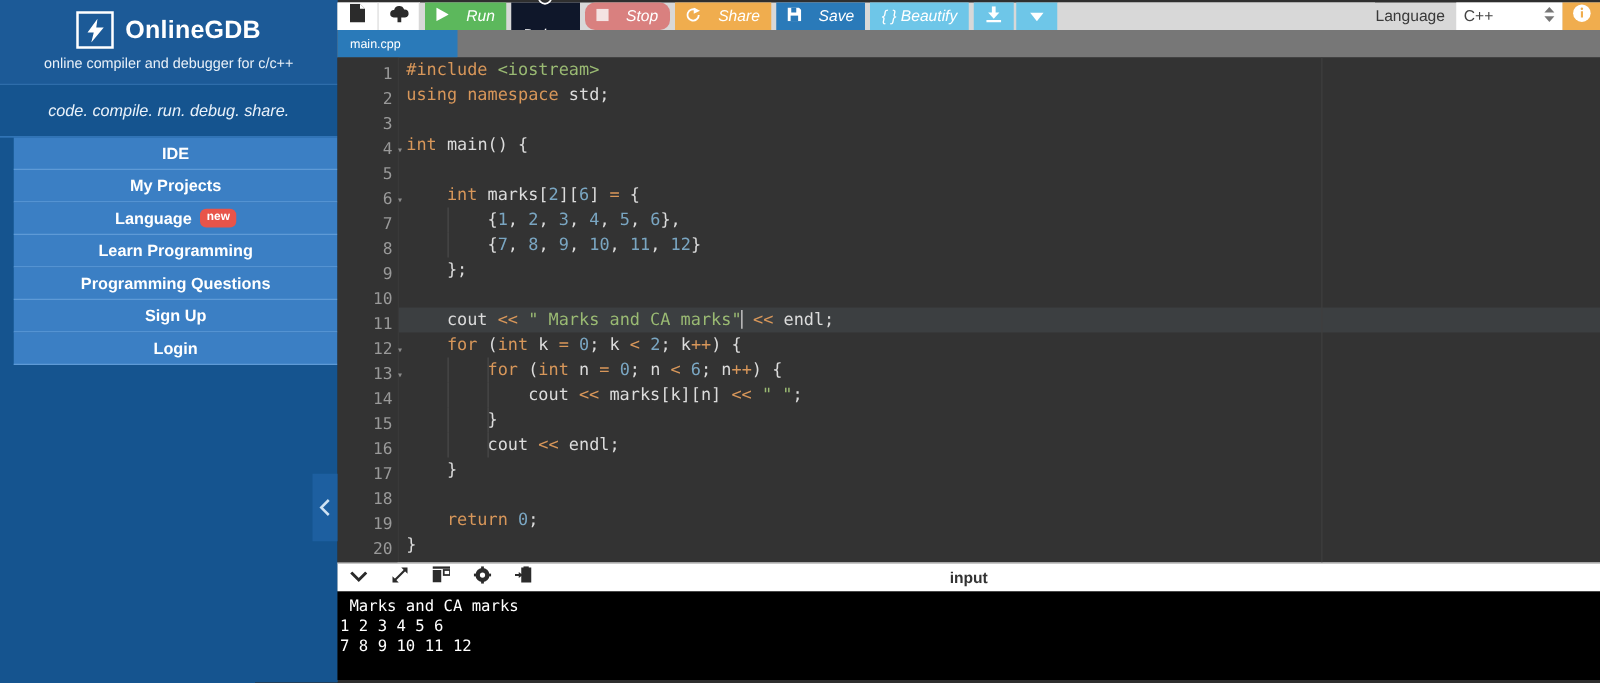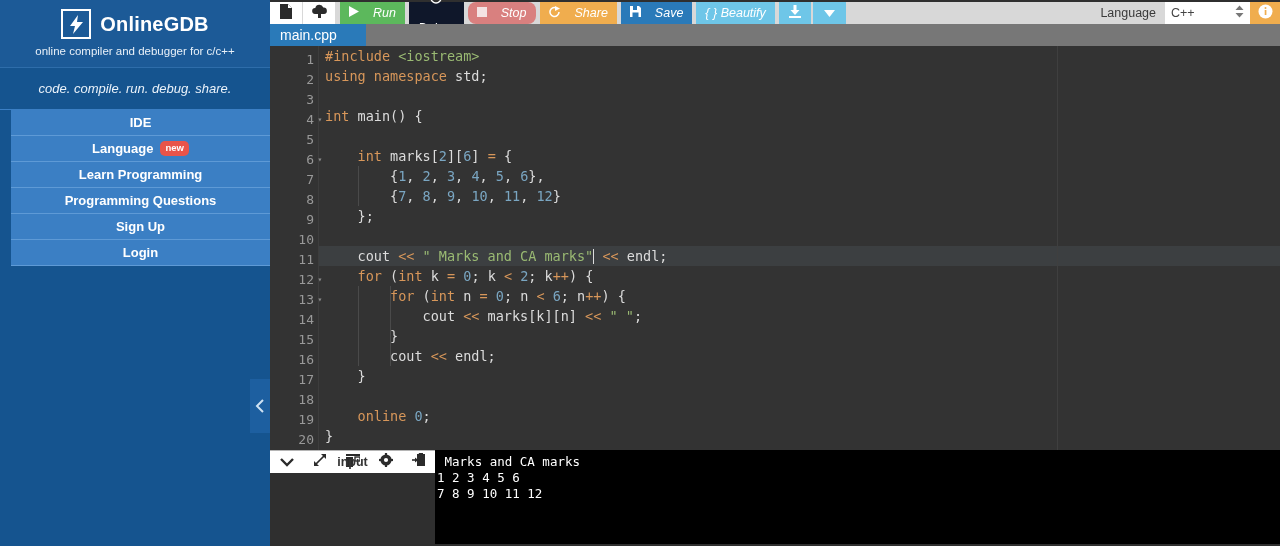--- a/index.html
+++ b/index.html
@@ -108,21 +108,21 @@
     display: flex; align-items: center; justify-content: center; cursor: pointer;
   }
 
   
   .tabstrip {
     height: 22px; background: #777777;
     display: flex; align-items: stretch; flex: 0 0 22px;
   }
   .file-tab {
     background: #2a7ab9; color: #ffffff;
-    font-size: 14px; padding: 0 10px;
+    font-size: 10px; padding: 0 10px;
     display: flex; align-items: center; cursor: pointer;
     min-width: 96px;
   }
 
   
   .editor {
     flex: 1; background: #333333; position: relative;
     overflow: hidden; display: flex;
   }
   .gutter {
@@ -163,21 +163,21 @@
   .tok-num  { color: #7aa6c2; }
   .tok-str  { color: #9aba73; }
   .tok-op   { color: #d8975a; }
   .tok-pl   { color: #dcdcdc; }
   .caret-bar {
     display: inline-block; width: 1px; height: 15px;
     background: #dcdcdc; vertical-align: -3px;
   }
 
   
-  .console-wrap { flex: 0 0 94px; display: flex; flex-direction: row; }
+  .console-wrap { flex: 0 0 94px; display: flex; flex-direction: column; }
   .console-bar {
     height: 23px; background: #ffffff; flex: 0 0 23px;
     display: flex; align-items: center; position: relative;
     border-top: 1px solid #b5b5b5;
   }
   .cbar-icon {
     width: 33px; height: 23px;
     display: flex; align-items: center; justify-content: center;
     cursor: pointer;
   }
@@ -210,20 +210,23 @@
         <span class="brand-name">OnlineGDB</span>
       </div>
       <div class="brand-tag">online compiler and debugger for c/c++</div>
     </div>
 
     <div class="tagline">code. compile. run. debug. share.</div>
 
     <nav class="nav">
       <div class="nav-item">
         <span>IDE</span>
+      </div>
+      <div class="nav-item">
+        <span>My Projects</span>
       </div>
       <div class="nav-item">
         <span>Language</span>
         <span class="badge-new">new</span>
       </div>
       <div class="nav-item">
         <span>Learn Programming</span>
       </div>
       <div class="nav-item">
         <span>Programming Questions</span>
@@ -406,21 +409,21 @@
           <div class="code-line"><span class="tok-pl">    };</span></div>
           <div class="code-line"></div>
           <div class="code-line active"><span class="tok-pl">    cout </span><span class="tok-op">&lt;&lt;</span><span class="tok-pl"> </span><span class="tok-str">" Marks and CA marks"</span><span class="caret-bar"></span><span class="tok-pl"> </span><span class="tok-op">&lt;&lt;</span><span class="tok-pl"> endl;</span></div>
           <div class="code-line"><span class="tok-pl">    </span><span class="tok-kw">for</span><span class="tok-pl"> (</span><span class="tok-kw">int</span><span class="tok-pl"> k </span><span class="tok-op">=</span><span class="tok-pl"> </span><span class="tok-num">0</span><span class="tok-pl">; k </span><span class="tok-op">&lt;</span><span class="tok-pl"> </span><span class="tok-num">2</span><span class="tok-pl">; k</span><span class="tok-op">++</span><span class="tok-pl">) {</span></div>
           <div class="code-line"><span class="tok-pl">        </span><span class="tok-kw">for</span><span class="tok-pl"> (</span><span class="tok-kw">int</span><span class="tok-pl"> n </span><span class="tok-op">=</span><span class="tok-pl"> </span><span class="tok-num">0</span><span class="tok-pl">; n </span><span class="tok-op">&lt;</span><span class="tok-pl"> </span><span class="tok-num">6</span><span class="tok-pl">; n</span><span class="tok-op">++</span><span class="tok-pl">) {</span><span class="indent-guide" style="left: 38.6px;"></span><span class="indent-guide" style="left: 71.2px;"></span></div>
           <div class="code-line"><span class="tok-pl">            cout </span><span class="tok-op">&lt;&lt;</span><span class="tok-pl"> marks[k][n] </span><span class="tok-op">&lt;&lt;</span><span class="tok-pl"> </span><span class="tok-str">" "</span><span class="tok-pl">;</span><span class="indent-guide" style="left: 38.6px;"></span><span class="indent-guide" style="left: 71.2px;"></span></div>
           <div class="code-line"><span class="tok-pl">        }</span><span class="indent-guide" style="left: 38.6px;"></span><span class="indent-guide" style="left: 71.2px;"></span></div>
           <div class="code-line"><span class="tok-pl">        cout </span><span class="tok-op">&lt;&lt;</span><span class="tok-pl"> endl;</span><span class="indent-guide" style="left: 38.6px;"></span><span class="indent-guide" style="left: 71.2px;"></span></div>
           <div class="code-line"><span class="tok-pl">    }</span></div>
           <div class="code-line"></div>
-          <div class="code-line"><span class="tok-pl">    </span><span class="tok-kw">online</span><span class="tok-pl"> </span><span class="tok-num">0</span><span class="tok-pl">;</span></div>
+          <div class="code-line"><span class="tok-pl">    </span><span class="tok-kw">return</span><span class="tok-pl"> </span><span class="tok-num">0</span><span class="tok-pl">;</span></div>
           <div class="code-line"><span class="tok-pl">}</span></div>
         </div>
     </div>
 
     <div class="console-wrap">
       <div class="console-bar">
         <div class="cbar-icon">
           <span>
             <svg width="14" height="9" viewBox="0 0 14 9" aria-hidden="true">
               <polyline points="1,1 7,7 13,1" fill="none" stroke="#2b2b2b" stroke-width="2.4"></polyline>

